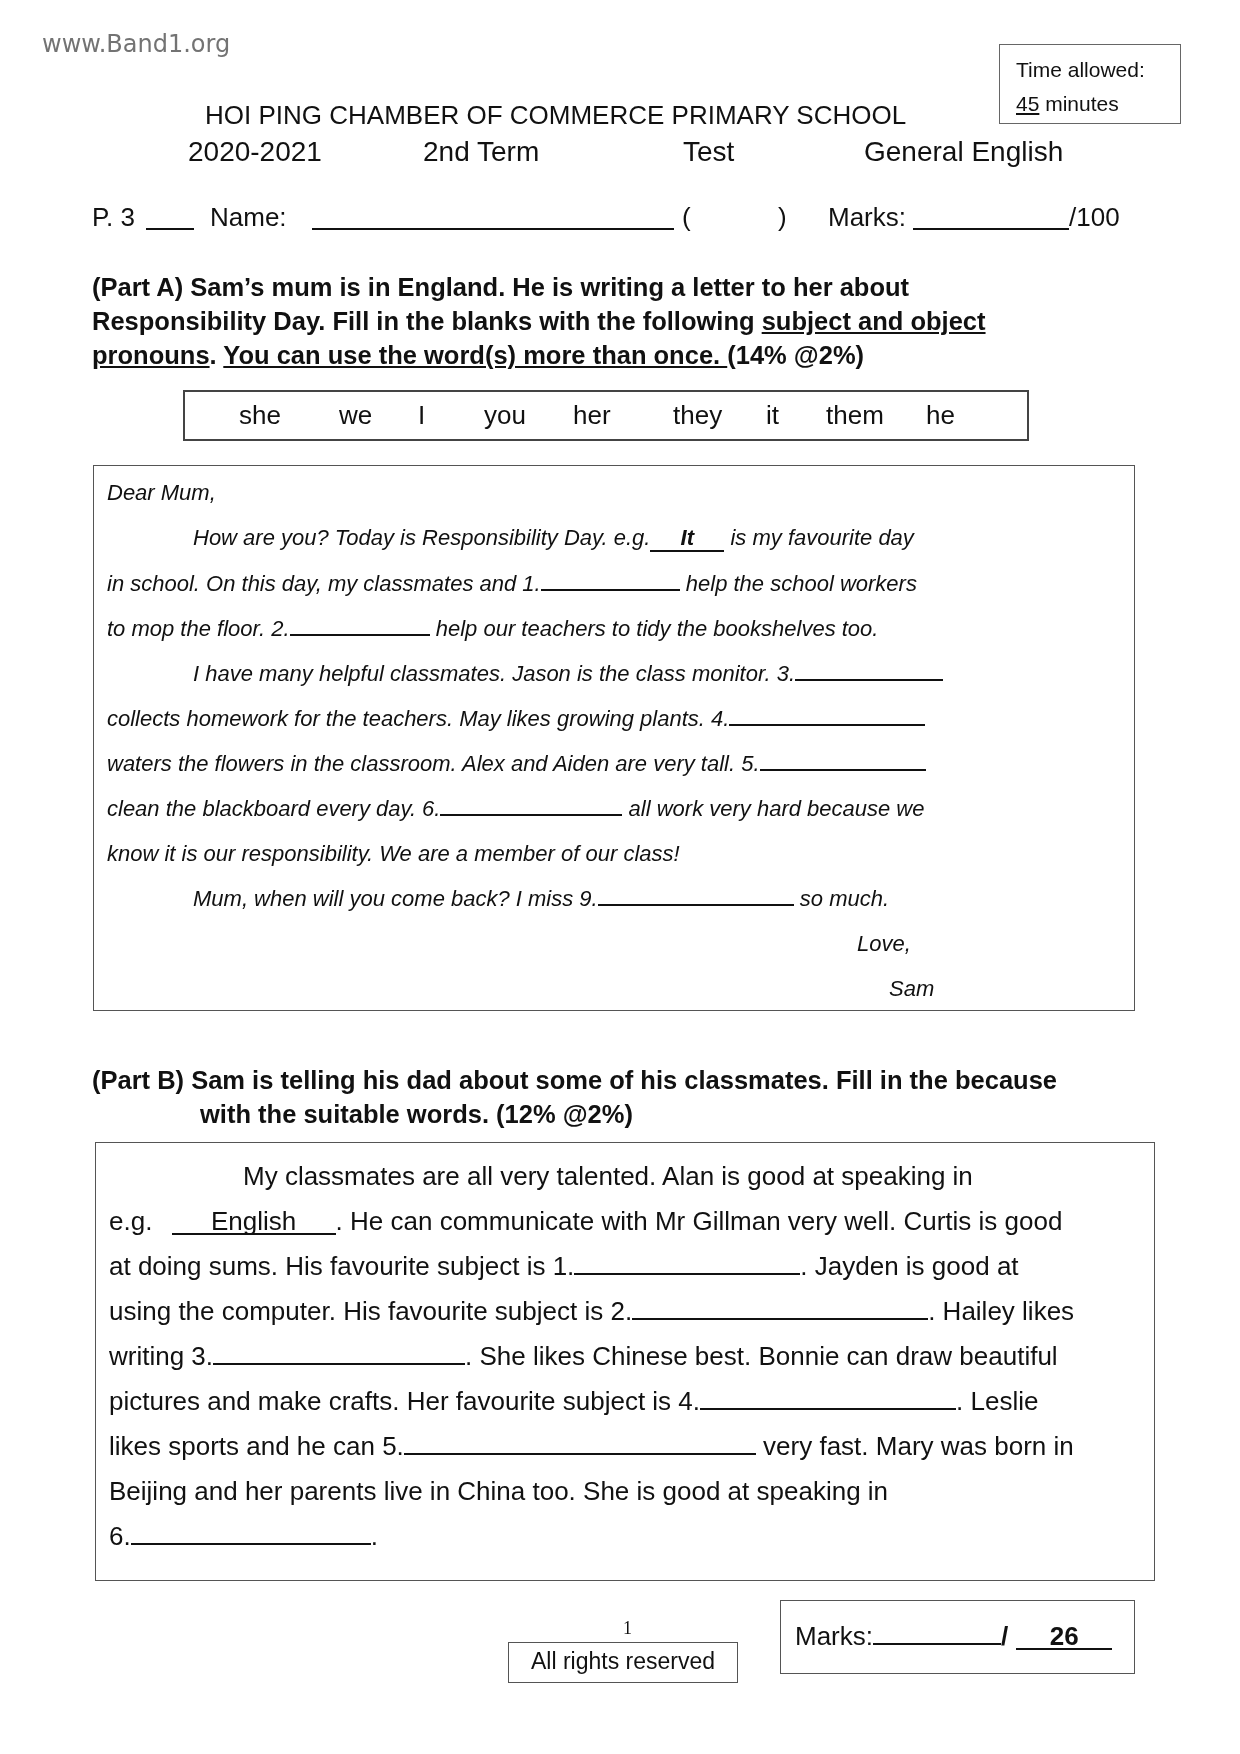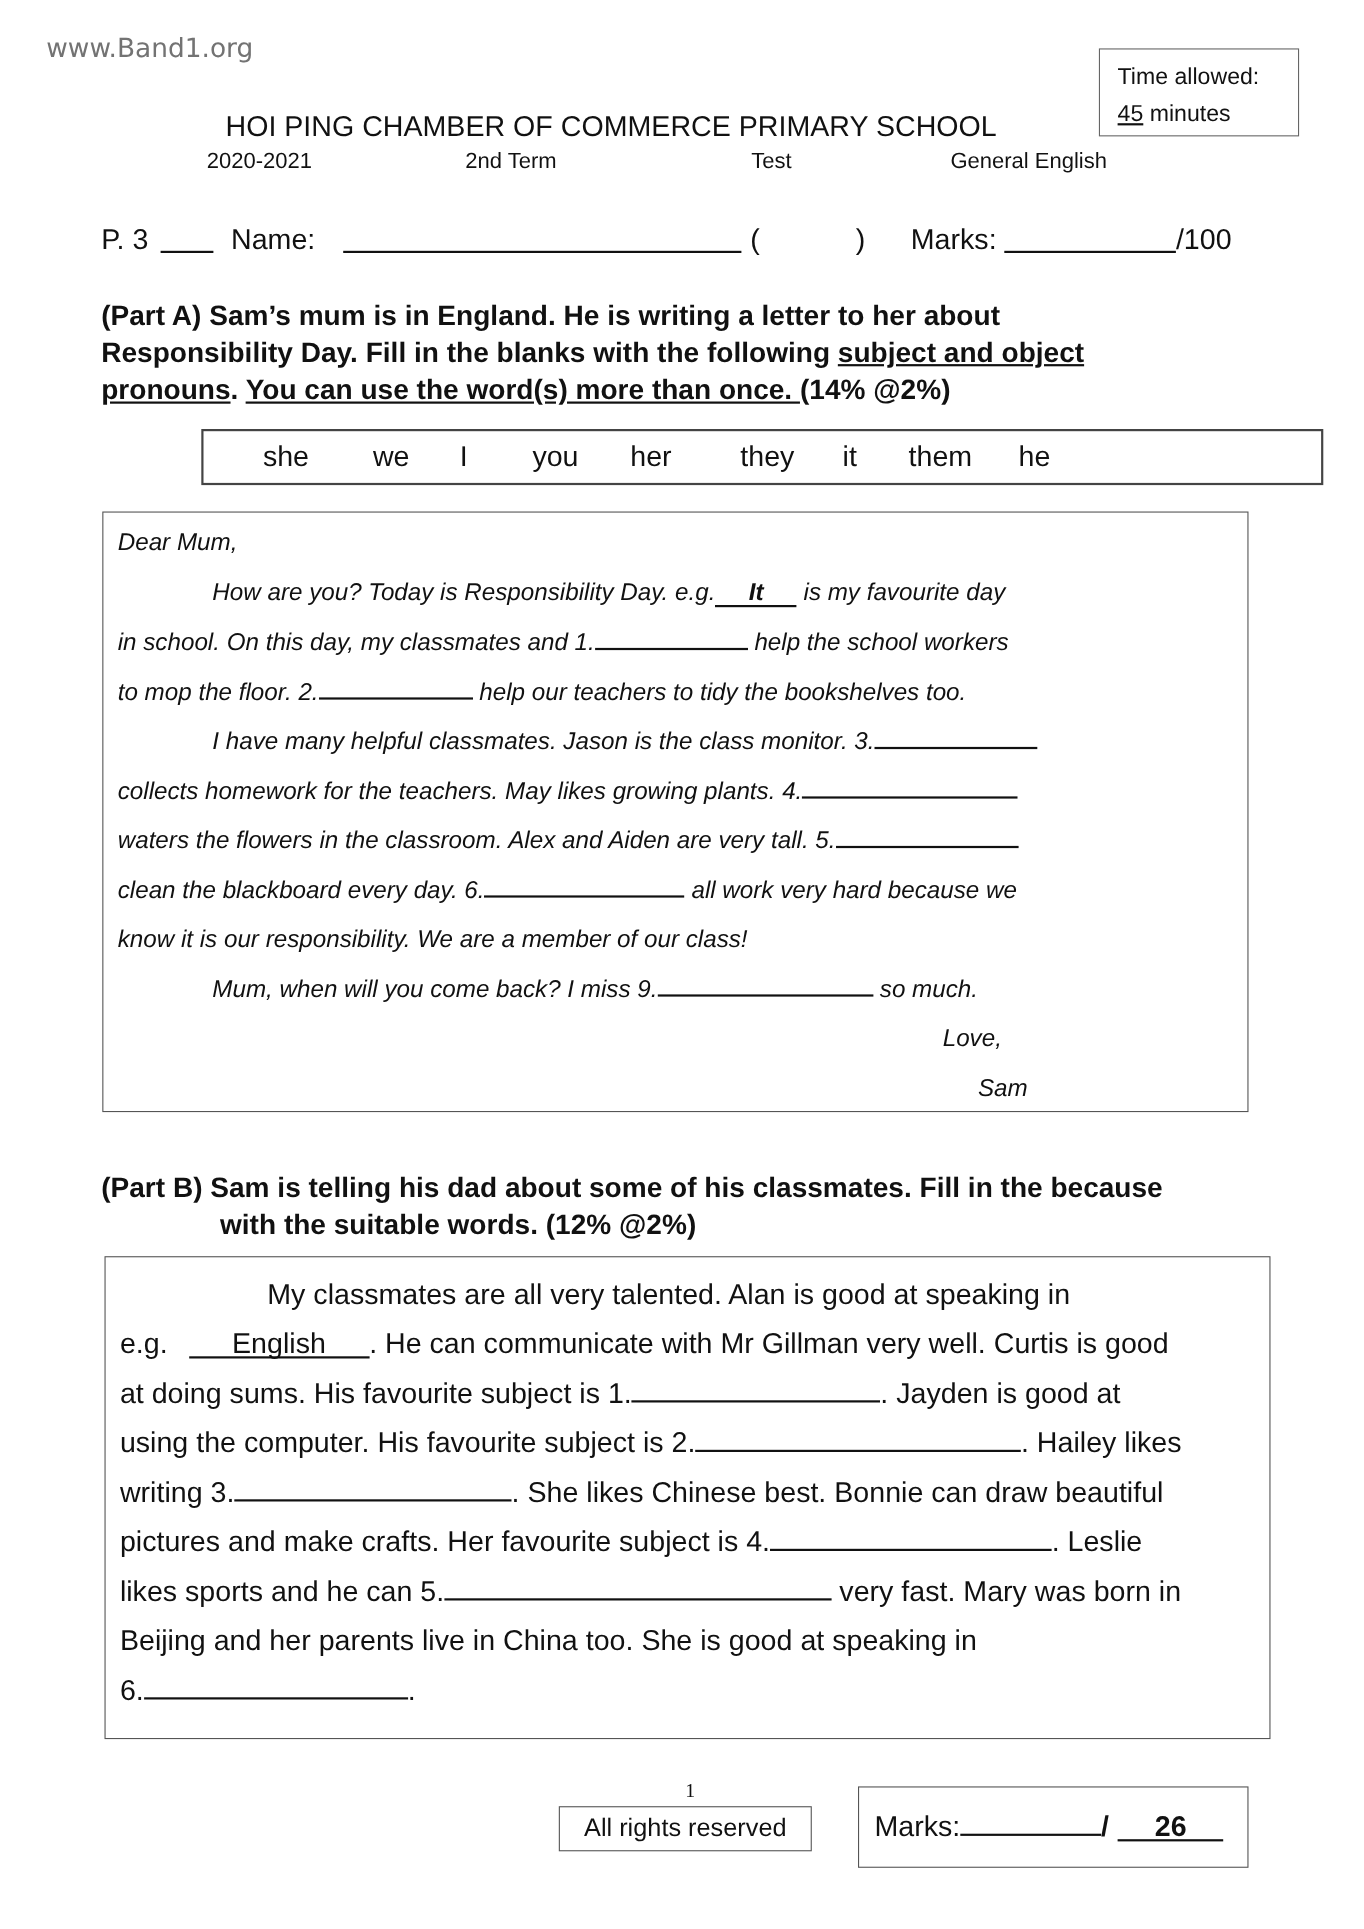--- a/index.html
+++ b/index.html
@@ -1,34 +1,34 @@
 <!DOCTYPE html>
 <html><head>
 <meta charset="utf-8">
 <style>
   html, body { margin: 0; padding: 0; background: #ffffff; }
   body { width: 1240px; height: 1754px; position: relative; overflow: hidden; color: #111; font-family: "Liberation Sans", sans-serif; }
   .abs { position: absolute; }
   .watermark { left: 42px; top: 30px; font-family: "DejaVu Sans", sans-serif; font-size: 24px; color: #737373; }
   .time-box { left: 999px; top: 44px; width: 182px; height: 80px; border: 1.5px solid #666; box-sizing: border-box; padding: 8px 0 0 16px; font-size: 21px; line-height: 34px; }
   .u { text-decoration: underline; }
-  .meta-row { top: 136px; font-size: 20px; }
+  .meta-row { top: 136px; font-size: 28px; }
   .line { display: inline-block; border-bottom: 2px solid #111; height: 22px; vertical-align: baseline; }
   .part-title { left: 92px; width: 1060px; font-weight: bold; font-size: 25.5px; line-height: 34px; }
-  .word-box { left: 183px; top: 390px; width: 1020px; height: 51px; border: 2px solid #444; box-sizing: border-box; font-size: 26px; }
+  .word-box { left: 183px; top: 390px; width: 846px; height: 51px; border: 2px solid #444; box-sizing: border-box; font-size: 26px; }
   .word-box span { position: absolute; top: 8px; }
   .letter-box { left: 93px; top: 465px; width: 1042px; height: 546px; border: 1.5px solid #555; box-sizing: border-box; }
   .letter-box .ln { position: absolute; font-size: 22px; white-space: nowrap; font-style: italic; }
   .blank { display: inline-block; border-bottom: 2px solid #111; text-align: center; line-height: 24px; vertical-align: baseline; }
   .ex-blank { font-weight: bold; }
   .b-box { left: 95px; top: 1142px; width: 1060px; height: 439px; border: 1.5px solid #555; box-sizing: border-box; }
   .b-box .ln { position: absolute; font-size: 26px; white-space: nowrap; }
   .page-num { left: 623px; top: 1618px; font-family: "Liberation Serif", serif; font-size: 18px; }
   .rights-box { left: 508px; top: 1642px; width: 230px; height: 41px; border: 1.5px solid #555; box-sizing: border-box; font-size: 23px; text-align: center; line-height: 37px; }
-  .marks-box { left: 780px; top: 1600px; width: 355px; height: 74px; border: 1.5px solid #555; box-sizing: border-box; font-size: 26px; padding: 20px 0 0 14px; white-space: nowrap; margin-top: 24px; }
+  .marks-box { left: 780px; top: 1600px; width: 355px; height: 74px; border: 1.5px solid #555; box-sizing: border-box; font-size: 26px; padding: 20px 0 0 14px; white-space: nowrap; }
 </style>
 </head>
 <body>
 
 <div class="abs watermark">www.Band1.org</div>
 
 <div class="abs time-box">
   <div>Time allowed:</div>
   <div><span class="u">45</span><span> minutes</span></div>
 </div>

